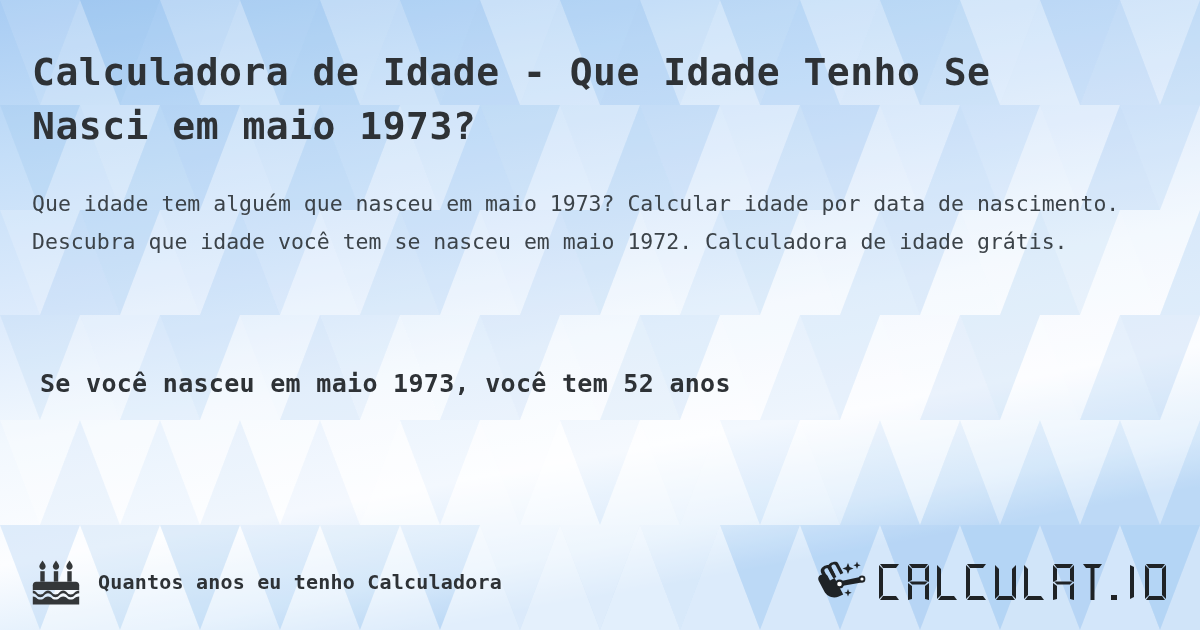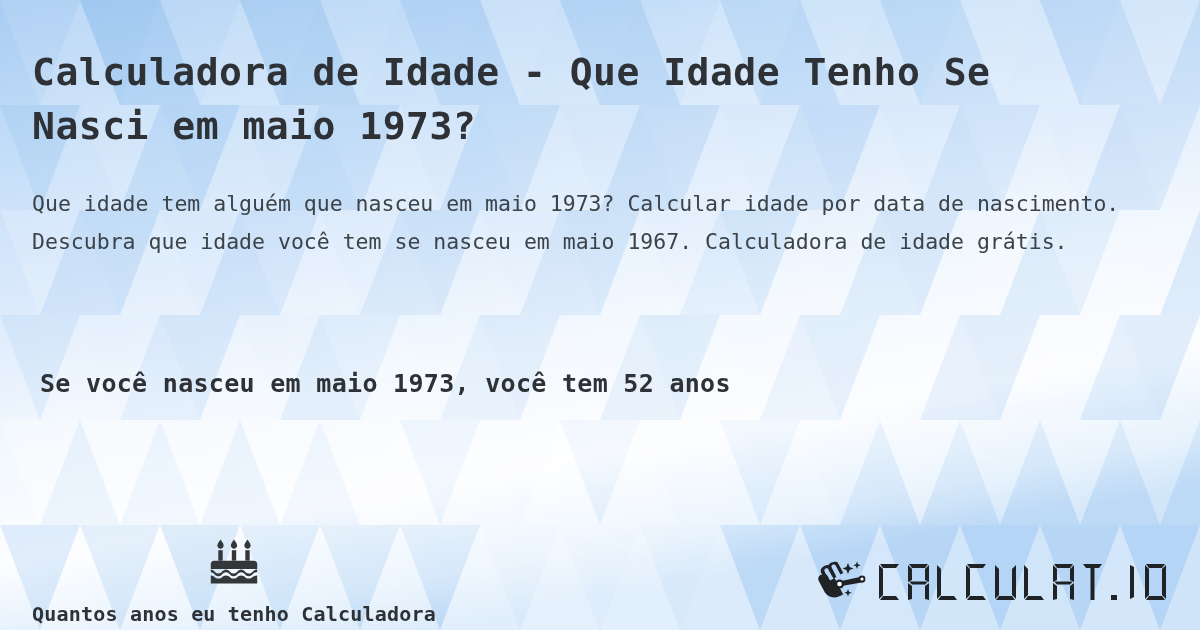--- a/index.html
+++ b/index.html
@@ -91,21 +91,20 @@
     height: 52px;
     display: flex;
     align-items: center;
     justify-content: space-between;
   }
 
   .footer-left {
     display: flex;
     align-items: center;
     gap: 18px;
-    flex-direction: column;
   }
 
   .cake-icon {
     width: 48px;
     height: 45px;
     display: block;
     flex: none;
   }
 
   .footer-label {
@@ -352,21 +351,21 @@
       <polygon points="1080,630 1160,630 1120,525" fill="#ffffff" opacity="0.28"></polygon>
       <polygon points="1120,525 1200,525 1160,630" fill="#8cbced" opacity="0.26"></polygon>
       <polygon points="1160,630 1200,630 1200,525" fill="#ffffff" opacity="0.22"></polygon>
     </g>
   </svg>
 
   <div class="content">
 
     <h1 class="title">Calculadora de Idade - Que Idade Tenho Se Nasci em maio 1973?</h1>
 
-    <p class="lede">Que idade tem alguém que nasceu em maio 1973? Calcular idade por data de nascimento. Descubra que idade você tem se nasceu em maio 1967. Calculadora de idade grátis.</p>
+    <p class="lede">Que idade tem alguém que nasceu em maio 1973? Calcular idade por data de nascimento. Descubra que idade você tem se nasceu em maio 1972. Calculadora de idade grátis.</p>
 
     <p class="answer">Se você nasceu em maio 1973, você tem 52 anos</p>
 
     <div class="footer">
 
       <div class="footer-left">
         <svg class="cake-icon" viewBox="0 0 48 45" aria-hidden="true">
           <g fill="#343739">
 
             <path d="M10.5 0.5 C 12.6 3.4 13.6 5.0 13.6 6.4 C 13.6 8.3 12.2 9.7 10.5 9.7 C 8.8 9.7 7.4 8.3 7.4 6.4 C 7.4 5.0 8.4 3.4 10.5 0.5 Z"></path>

